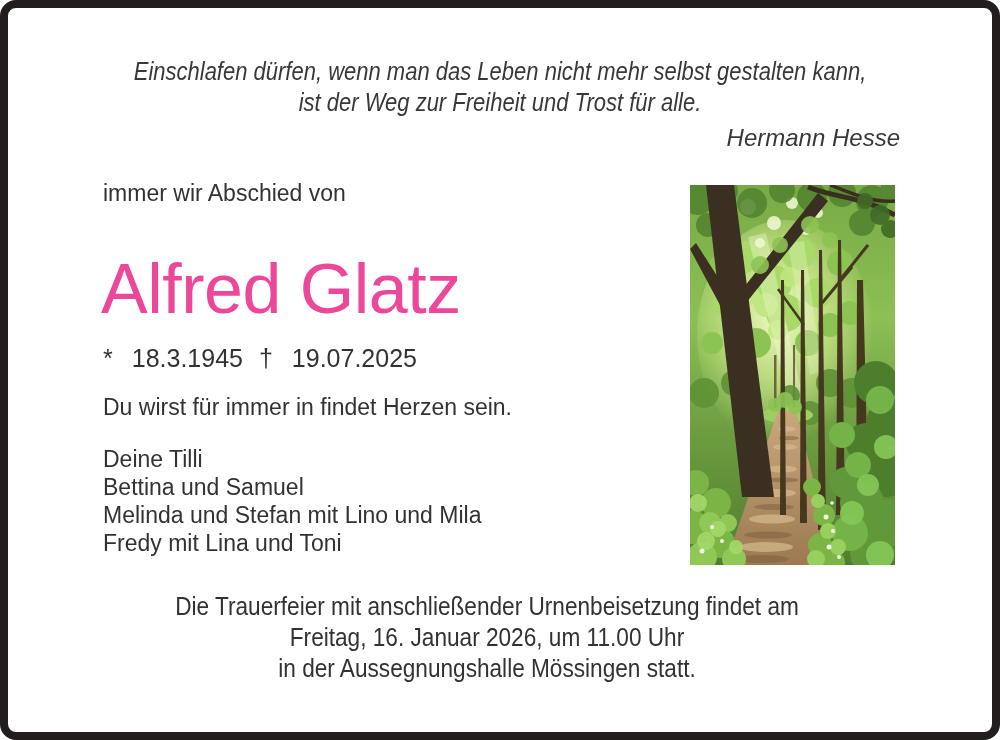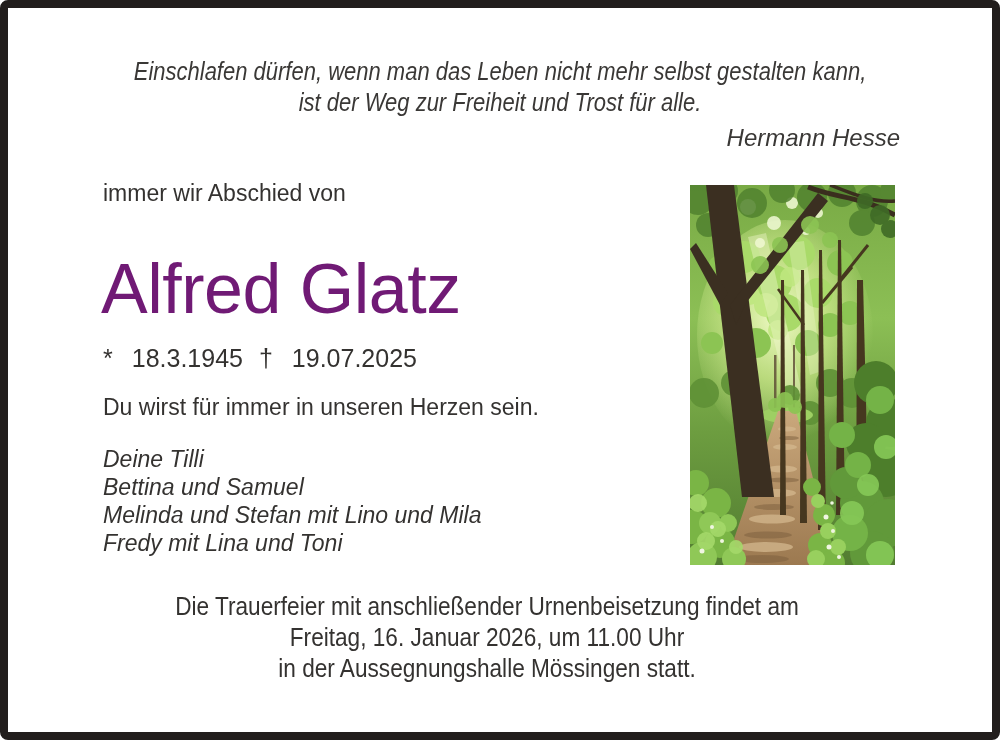--- a/index.html
+++ b/index.html
@@ -6,21 +6,21 @@
     margin: 0;
     padding: 0;
     background: #ffffff;
   }
   .card {
     position: relative;
     width: 1000px;
     height: 740px;
     box-sizing: border-box;
     border: 8px solid #221e1d;
-    border-radius: 8px;
+    border-radius: 16px;
     background: #ffffff;
     overflow: hidden;
     font-family: "Liberation Sans", sans-serif;
     color: #343230;
   }
 
   
   .quote {
     position: absolute;
     left: 0; right: 0;
@@ -54,21 +54,21 @@
   }
 
   
   .name {
     position: absolute;
     left: 93px;
     top: 246px;
     font-size: 70px;
     line-height: 70px;
     letter-spacing: -0.5px;
-    color: #701a75;
+    color: #ec4899;
     white-space: nowrap;
   }
 
   
   .dates {
     position: absolute;
     left: 95px;
     top: 335px;
     font-size: 25px;
     line-height: 30px;
@@ -87,21 +87,20 @@
     white-space: nowrap;
   }
 
   
   .mourners {
     position: absolute;
     left: 95px;
     top: 437px;
     font-size: 23px;
     line-height: 28px;
-    font-style: italic;
   }
 
   
   .funeral {
     position: absolute;
     left: 0;
     right: 26px;
     top: 583px;
     text-align: center;
     font-size: 26px;
@@ -135,21 +134,21 @@
   <div class="intro">
     <div>immer wir Abschied von</div>
   </div>
 
   <div class="name">Alfred Glatz</div>
 
   <div class="dates">
     <span>*</span><span class="date">18.3.1945</span><span class="death-symbol">†</span><span class="date">19.07.2025</span>
   </div>
 
-  <div class="message">Du wirst für immer in unseren Herzen sein.</div>
+  <div class="message">Du wirst für immer in findet Herzen sein.</div>
 
   <div class="mourners">
     <div>Deine Tilli</div>
     <div>Bettina und Samuel</div>
     <div>Melinda und Stefan mit Lino und Mila</div>
     <div>Fredy mit Lina und Toni</div>
   </div>
 
   <svg class="photo" viewBox="0 0 205 380" preserveAspectRatio="none" aria-hidden="true">
     <defs>

